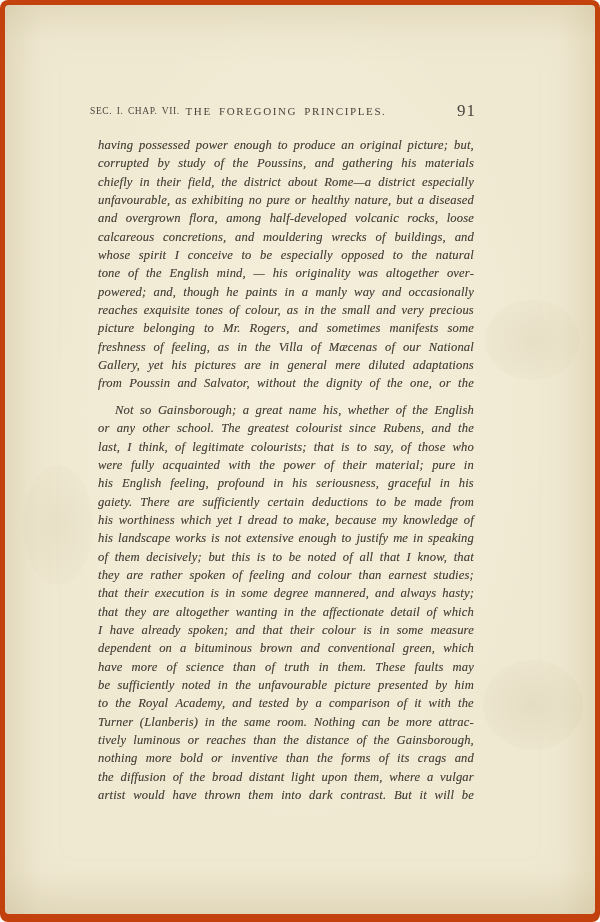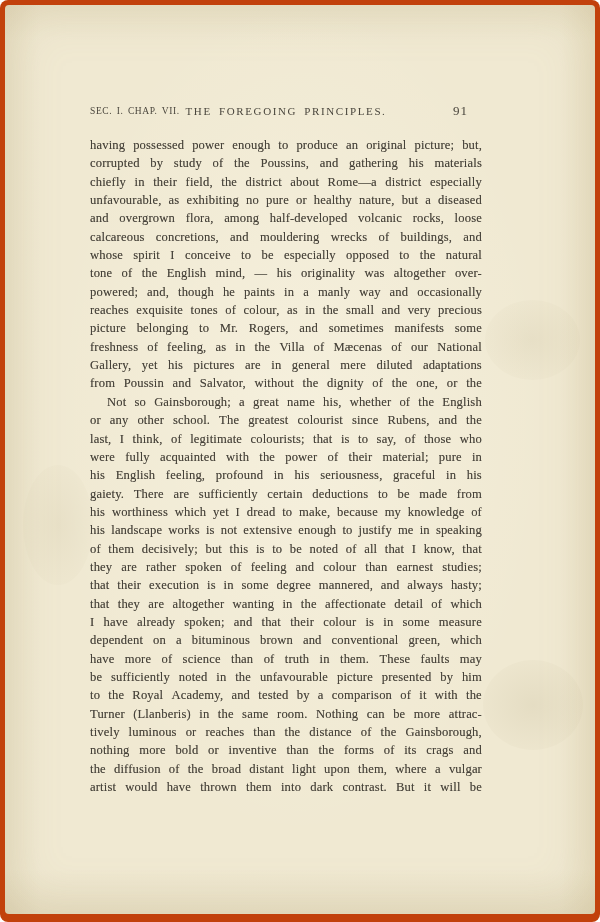--- a/index.html
+++ b/index.html
@@ -61,34 +61,34 @@
     word-spacing: 1.5px;
   }
   .rh-title {
     position: absolute; left: 0; right: 0; top: 0;
     text-align: center;
     font-size: 11px;
     letter-spacing: 1.6px;
     word-spacing: 3px;
   }
   .rh-pagenum {
-    position: absolute; right: 14px; top: -1px;
-    font-size: 13px;
+    position: absolute; right: 6px; top: -1px;
+    font-size: 17px;
     letter-spacing: 1px;
   }
 
   .text-block {
     margin-top: 17px;
     font-size: 12.6px;
     line-height: 18.35px;
     letter-spacing: 0.15px;
     text-shadow: 0 0 0.5px rgba(70,64,52,0.45);
   }
 
-  .para { margin: 0; }
+  .para { margin: 8px; font-style: italic; }
 
   .line {
     display: flex;
     justify-content: space-between;
     height: 18.35px;
     white-space: nowrap;
   }
   .line.plain {
     display: block;
     white-space: normal;

